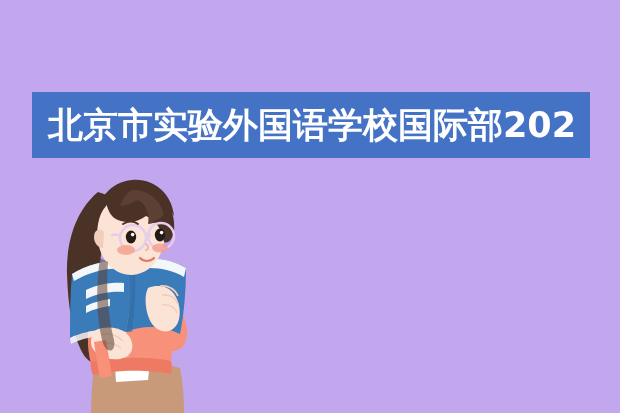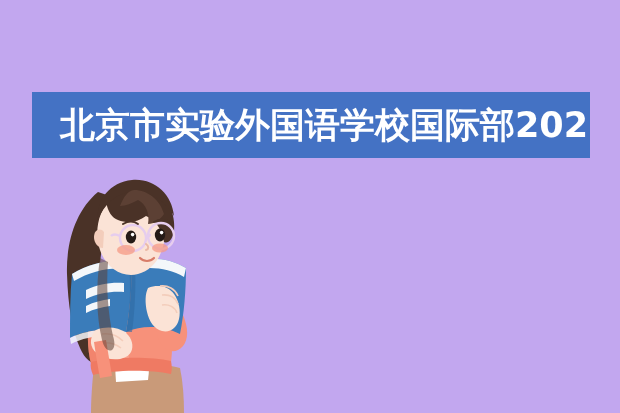--- a/index.html
+++ b/index.html
@@ -23,21 +23,21 @@
   #title-bar {
     position: absolute;
     left: 32px;
     top: 92px;
     width: 558px;
     height: 66px;
     background: #4472c4;
     display: flex;
     align-items: center;
     box-sizing: border-box;
-    padding-left: 28px;
+    padding-left: 16px;
     overflow: hidden;
   }
   #title-text {
     color: #ffffff;
     font-family: "DejaVu Sans", "Liberation Sans", sans-serif;
     font-weight: bold;
     font-size: 35px;
     line-height: 1;
     letter-spacing: 0px;
     white-space: nowrap;

